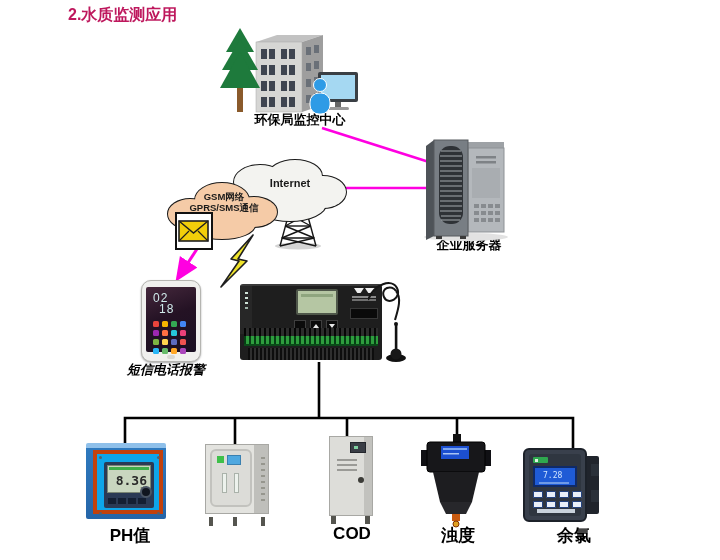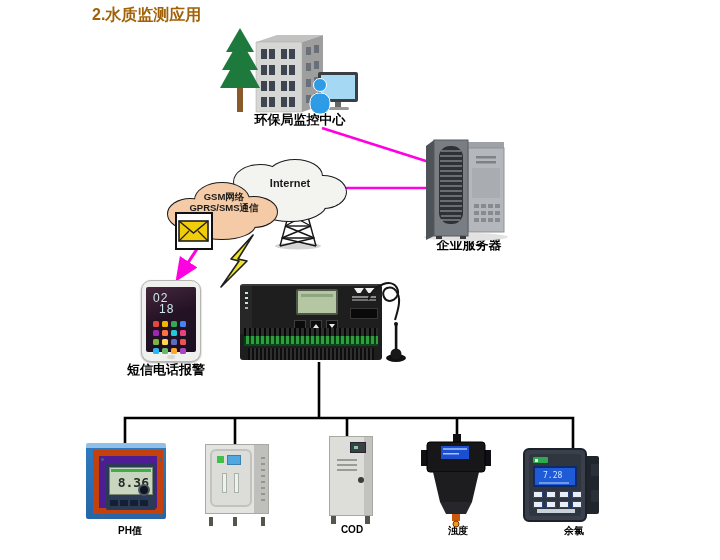--- a/index.html
+++ b/index.html
@@ -1,21 +1,21 @@
 <!DOCTYPE html>
 <html><head>
 <meta charset="utf-8">
 <style>
   * { box-sizing: border-box; }
   body { margin:0; background:#fff; }
   .canvas { position:relative; width:720px; height:560px; background:#ffffff;
             font-family:"Liberation Sans","DejaVu Sans",sans-serif; overflow:hidden; }
   .abs { position:absolute; }
   .lbl { position:absolute; color:#000; text-align:center; font-weight:600; }
-  .title { position:absolute; left:68px; top:5px; font-size:16px; font-weight:700; color:#a16207;margin-left:24px; }
+  .title { position:absolute; left:68px; top:5px; font-size:16px; font-weight:700; color:#be185d; }
 
   
   .zone { z-index:1; }
   .wires { z-index:2; }
   .behind-cloud { z-index:2; }
   .node { z-index:3; }
   .above { z-index:4; }
 
   
   .zone { position:absolute; left:60px; top:396px; width:560px; height:148px;
@@ -68,21 +68,21 @@
   .rtu-terminals { position:absolute; left:6px; top:60px; width:134px; height:10px;
                background:repeating-linear-gradient(90deg,#063d14 0 2px,#2E9E3E 2px 5px);
                border-bottom:2px solid #0a4a18; }
   .rtu-ribs { position:absolute; left:10px; top:72px; width:126px; height:12px;
                background:repeating-linear-gradient(90deg,#0d0d0d 0 2px,#2f2f2f 2px 4px); }
 
   
   .ph { position:absolute; left:86px; top:443px; width:84px; height:78px; }
   .ph-body { position:absolute; left:0; top:0; width:80px; height:76px;
              background:linear-gradient(180deg,#8FC0EA 0,#8FC0EA 6%,#2E79BE 6%,#2565A8 100%); border-radius:2px; }
-  .ph-panel { position:absolute; left:7px; top:7px; right:7px; bottom:7px; background:#4c1d95; border:6px solid #c2410c; }
+  .ph-panel { position:absolute; left:7px; top:7px; right:7px; bottom:7px; background:#0ea5e9; border:4px solid #c2410c; }
   .ph-inner { position:absolute; left:7px; top:8px; width:50px; height:46px; background:#2B3A55; border-radius:2px; }
   .ph-lcd { position:absolute; left:3px; top:3px; width:44px; height:28px; background:#C9D6BF; border:1px solid #7a8573; }
   .ph-lcd-top { position:absolute; left:1px; top:1px; width:40px; height:3px; background:#3FAE49; }
   .ph-read { position:absolute; right:3px; top:7px; font-size:13px; font-weight:700; color:#2a2a2a; font-family:"DejaVu Sans Mono",monospace; }
   .ph-unit { position:absolute; right:3px; bottom:1px; font-size:5px; color:#444; }
   .ph-btns { position:absolute; left:4px; bottom:4px; width:8px; height:6px; background:#141f33;
              box-shadow:10px 0 #141f33, 20px 0 #141f33, 30px 0 #141f33; }
   .ph-knob { position:absolute; right:7px; bottom:12px; width:12px; height:12px; border-radius:50%;
              background:#10151f; border:2px solid #4a5564; }
   .screw { position:absolute; width:3px; height:3px; border-radius:50%; background:#55606c; }
@@ -118,21 +118,21 @@
              border:2px solid #1c2129; border-radius:6px; }
   .cl-front { position:absolute; left:4px; top:4px; right:4px; bottom:4px; background:#2F3640; border-radius:3px; }
   .cl-logo { position:absolute; left:4px; top:3px; width:15px; height:6px; background:#2FA84F; border-radius:1px; }
   .cl-logo-dot { position:absolute; left:2px; top:1.5px; width:3px; height:3px; background:#dff2e2; }
   .cl-lcd { position:absolute; left:4px; top:12px; width:44px; height:21px; background:#1F5BD6; border:2px solid #102a66; }
   .cl-read { position:absolute; left:8px; top:3px; font-size:8px; color:#CFE4FF; font-family:"DejaVu Sans Mono",monospace; }
   .cl-sub { position:absolute; left:4px; bottom:1px; width:30px; height:2px; background:#6f9ae6; }
   .cl-btn { position:absolute; width:10px; height:7px; background:#E9EFF8; border:1px solid #23427e; border-radius:1px; }
   .cl-strip { position:absolute; left:8px; bottom:3px; width:38px; height:4px; background:#C9D2DC; }
 
-  .meter-label { position:absolute; top:524px; width:90px; font-size:10px; }
+  .meter-label { position:absolute; top:524px; width:90px; font-size:17px; }
   .small-label { font-size:13px; }
   .cloud-text { position:absolute; z-index:4; text-align:center; color:#1a1a1a; font-weight:700; }
 </style>
 </head>
 <body>
 
 <div class="canvas">
 
   <div class="title">2.水质监测应用</div>
 
@@ -329,21 +329,21 @@
 
   <div class="phone node">
     <div class="phone-body"></div>
     <div class="phone-screen">
       <div class="clock clock-h">02</div>
       <div class="clock clock-m">18</div>
       <div class="icon-grid"></div>
     </div>
     <div class="phone-chin-dot"></div>
   </div>
-  <div class="lbl small-label" style="left:106px;top:361px;width:120px;">短信电话报警</div>
+  <div class="lbl small-label" style="left:106px;top:361px;width:120px;font-style:italic;">短信电话报警</div>
 
   <div class="rtu node">
     <div class="rtu-body"></div>
     <div class="rtu-side"></div>
     <div class="rtu-leds"></div>
     <div class="rtu-lcd">
       <div class="rtu-lcd-line"></div>
     </div>
     <div class="rtu-btn" style="left:56px;"></div>
     <div class="rtu-btn" style="left:72px;">

